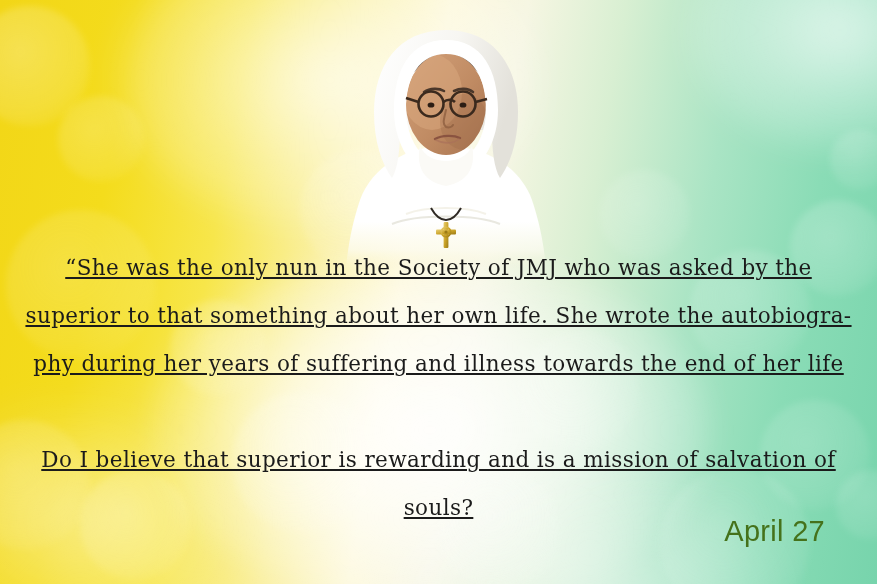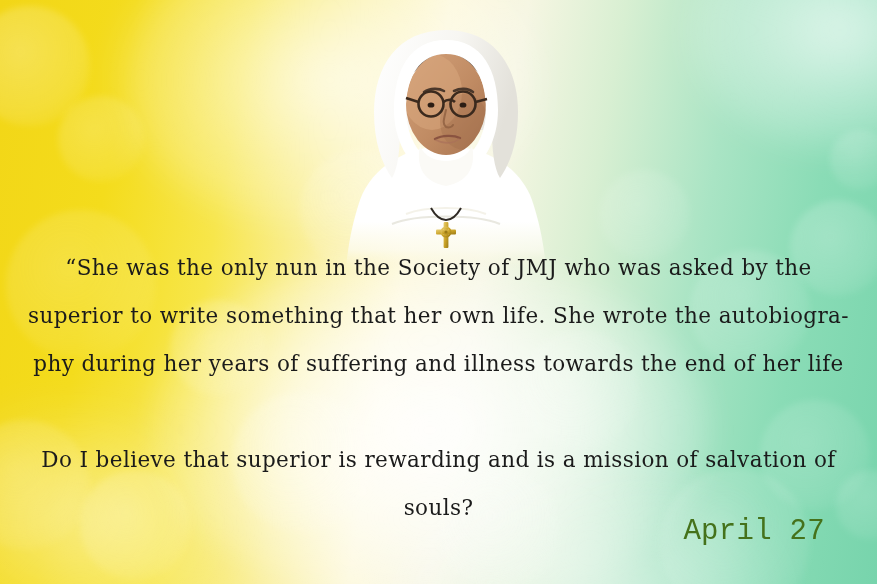--- a/index.html
+++ b/index.html
@@ -111,37 +111,38 @@
     text-align: center;
     font-family: "DejaVu Serif", serif;
     font-size: 21.5px;
     letter-spacing: 0.4px;
     color: #1b1b1b;
     line-height: 48px;
   }
   .qline {
     display: block;
     white-space: pre;
+    text-decoration: underline;
   }
   #reflection-block {
     position: absolute;
     left: 0; right: 0;
     top: 436px;
     text-align: center;
     font-family: "DejaVu Serif", serif;
     font-size: 21.5px;
     letter-spacing: 0.4px;
     color: #1b1b1b;
     line-height: 48px;
   }
   #date-label {
     position: absolute;
     right: 52px;
     top: 515px;
-    font-family: Liberation Mono, monospace;
+    font-family: Liberation Sans, sans-serif;
     font-size: 29px;
     color: #45721b;
     letter-spacing: 0.3px;
     margin-left: 28px;
   }
 </style>
 </head>
 <body>
 
 <div id="card">
@@ -268,21 +269,21 @@
         <rect x="-2.4" y="-10" width="4.8" height="26" rx="1" fill="url(#goldGrad)"></rect>
         <rect x="-10" y="-2.4" width="20" height="4.8" rx="1" fill="url(#goldGrad)"></rect>
         <circle cx="0" cy="0" r="4.6" fill="none" stroke="url(#goldGrad)" stroke-width="1.8"></circle>
         <circle cx="0" cy="0" r="1.6" fill="#9C7B16"></circle>
       </g>
     </svg>
   </div>
 
   <div id="quote-block">
     <span class="qline">“She was the only nun in the Society of JMJ who was asked by the</span>
-    <span class="qline">superior to write something that her own life. She wrote the autobiogra-</span>
+    <span class="qline">superior to that something about her own life. She wrote the autobiogra-</span>
     <span class="qline">phy during her years of suffering and illness towards the end of her life</span>
   </div>
 
   <div id="reflection-block">
     <span class="qline">Do I believe that superior is rewarding and is a mission of salvation of</span>
     <span class="qline">souls?</span>
   </div>
 
   <div id="date-label">April 27</div>
 

